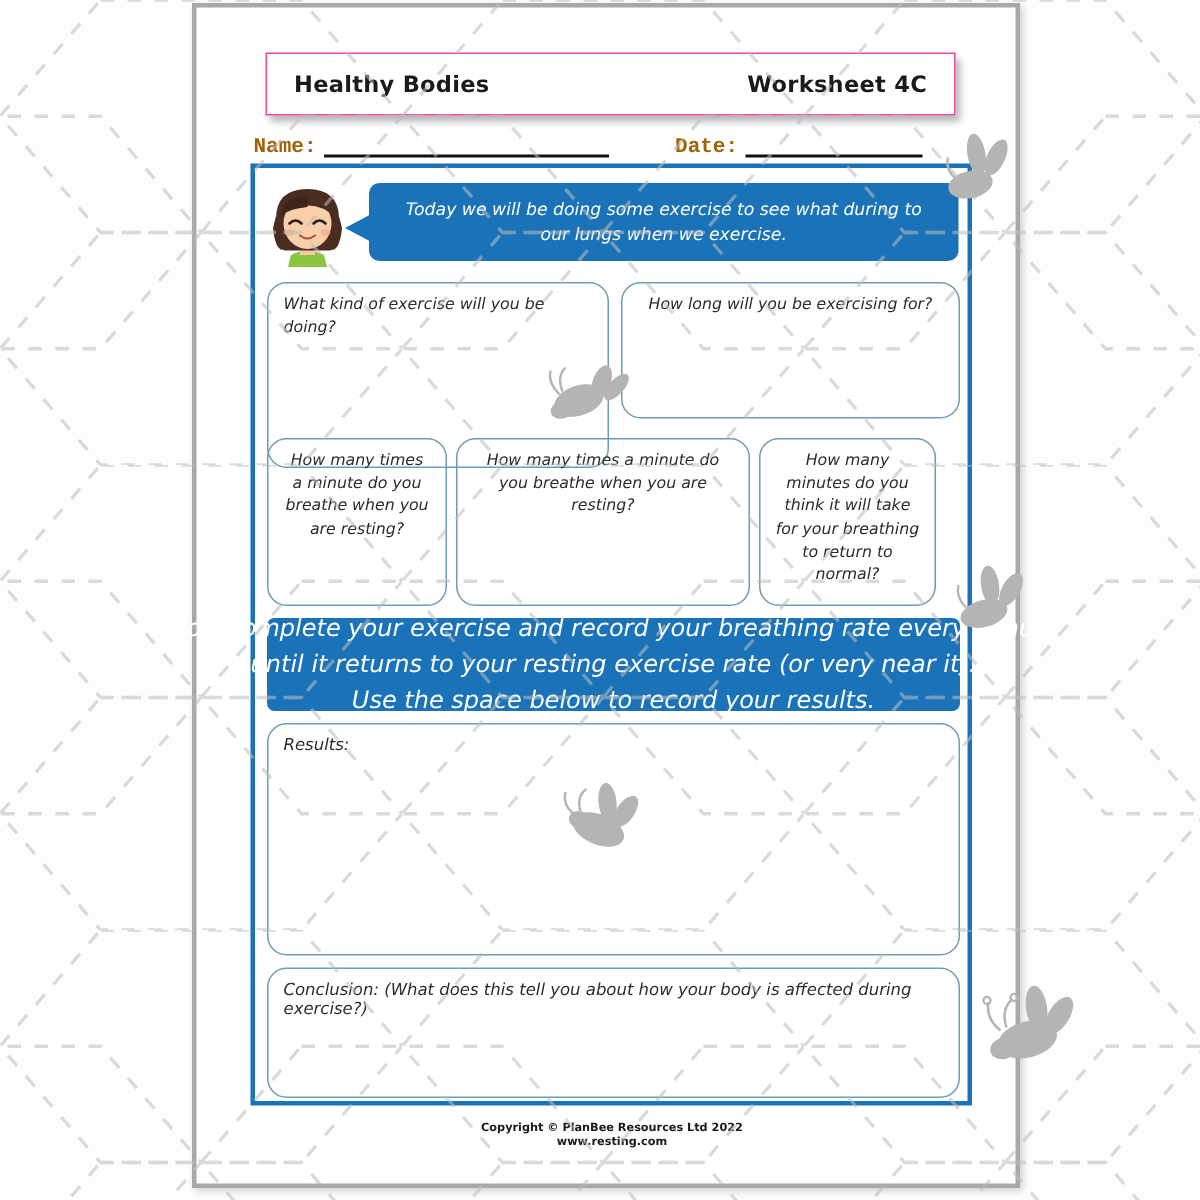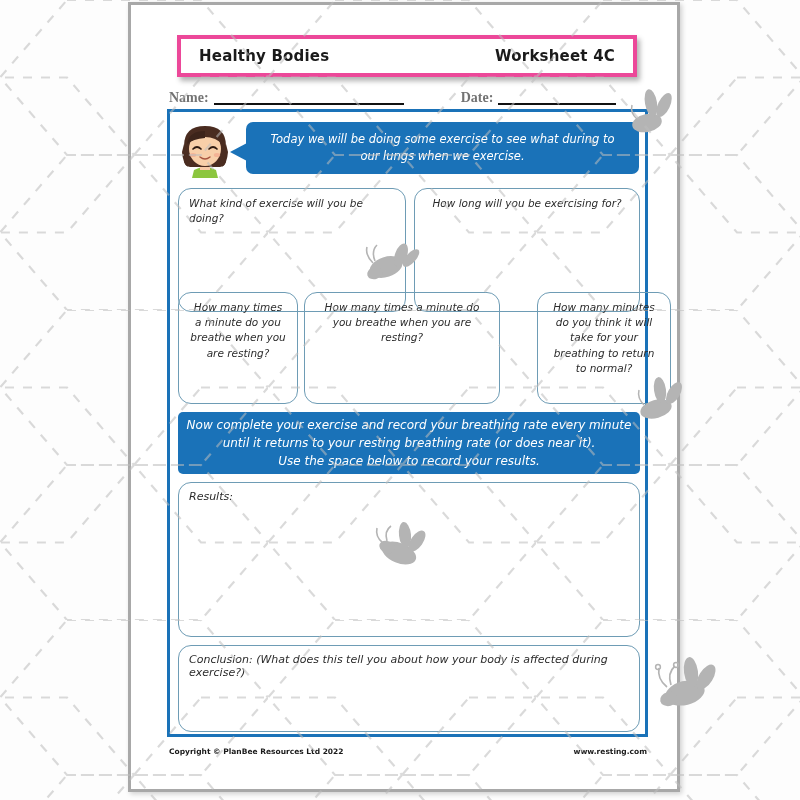--- a/index.html
+++ b/index.html
@@ -36,21 +36,21 @@
     z-index: 40;
     opacity: 0.55;
   }
 
   
   #headerbox {
     position: absolute;
     left: 46px; top: 30px;
     width: 460px; height: 42px;
     background: #ffffff;
-    border: 4px solid #ec4899;
+    border: 1px solid #ec4899;
     box-shadow: 3px 4px 5px rgba(0,0,0,0.30);
     display: flex;
     align-items: center;
     justify-content: space-between;
     padding: 0 18px;
     box-sizing: border-box;
     z-index: 5;
   }
   .hdr-text {
     font-family: "DejaVu Sans", sans-serif;
@@ -64,35 +64,35 @@
   
   #namerow {
     position: absolute;
     left: 38px; top: 78px;
     width: 478px; height: 24px;
     display: flex;
     align-items: flex-end;
     z-index: 5;
   }
   .nd-label {
-    font-family: Liberation Serif, serif;
+    font-family: Liberation Mono, monospace;
     font-weight: bold;
     font-size: 14px;
-    color: #737373;
+    color: #a16207;
     white-space: nowrap;
     padding-bottom: 1px;
   }
   .nd-rule {
     border-bottom: 2px solid #111111;
     height: 0;
     margin: 0 0 2px 5px;
   }
   #name-rule { width: 190px; }
   #date-rule { width: 118px; }
-  #date-label-wrap { margin-left: 57px; }
+  #date-label-wrap { margin-left: 44px; }
 
   
   #mainframe {
     position: absolute;
     left: 36px; top: 104px;
     width: 481px; height: 628px;
     border: 3px solid #1a72b8;
     background: #ffffff;
     box-sizing: border-box;
     z-index: 5;
@@ -151,45 +151,45 @@
     font-family: "DejaVu Sans", sans-serif;
     font-style: italic;
     font-size: 10.5px;
     line-height: 1.45;
     color: #2b2b2b;
   }
   .qtext.center { text-align: center; }
 
   
   #q1 { left: 8px;   top: 76px; width: 228px; height: 124px; }
-  #q2 { left: 244px; top: 76px; width: 226px; height: 124px; }
+  #q2 { left: 244px; top: 76px; width: 226px; height: 91px; }
 
   
   #q3 { left: 8px;   top: 180px; width: 120px; height: 112px; }
   #q4 { left: 134px; top: 180px; width: 196px; height: 112px; }
-  #q5 { left: 336px; top: 180px; width: 134px; height: 112px; margin-left: 31px; }
+  #q5 { left: 336px; top: 180px; width: 118px; height: 112px; }
 
   
   #banner {
     position: absolute;
     left: 8px; top: 300px;
     width: 462px; height: 62px;
     background: #1a72b8;
     border-radius: 5px;
     display: flex;
     flex-direction: column;
     align-items: center;
     justify-content: center;
     box-sizing: border-box;
     padding: 2px 12px;
   }
   .banner-line {
     font-family: "DejaVu Sans", sans-serif;
     font-style: italic;
-    font-size: 12px;
+    font-size: 16px;
     line-height: 1.5;
     color: #ffffff;
     text-align: center;
     white-space: nowrap;
   }
 
   
   #results    { left: 8px; top: 370px; width: 462px; height: 155px; }
   #conclusion { left: 8px; top: 533px; width: 462px; height: 87px; }
 
@@ -202,20 +202,21 @@
 
   
   #footer {
     position: absolute;
     left: 38px; top: 742px;
     width: 478px;
     display: flex;
     justify-content: space-between;
     align-items: center;
     z-index: 5;
+    flex-direction: column;
   }
   .foot-text {
     font-family: "DejaVu Sans", sans-serif;
     font-weight: bold;
     font-size: 7.5px;
     color: #1a1a1a;
     white-space: nowrap;
   }
 
   
@@ -294,21 +295,21 @@
       </div>
       <div id="q4" class="qbox">
         <div class="qtext center">How many times a minute do you breathe when you are resting?</div>
       </div>
       <div id="q5" class="qbox">
         <div class="qtext center">How many minutes do you think it will take for your breathing to return to normal?</div>
       </div>
 
       <div id="banner">
         <span class="banner-line">Now complete your exercise and record your breathing rate every minute</span>
-        <span class="banner-line">until it returns to your resting breathing rate (or does near it).</span>
+        <span class="banner-line">until it returns to your resting exercise rate (or very near it).</span>
         <span class="banner-line">Use the space below to record your results.</span>
       </div>
 
       <div id="results" class="qbox">
         <div class="section-label">Results:</div>
       </div>
 
       <div id="conclusion" class="qbox">
         <div class="section-label">Conclusion: (What does this tell you about how your body is affected during exercise?)</div>
       </div>

